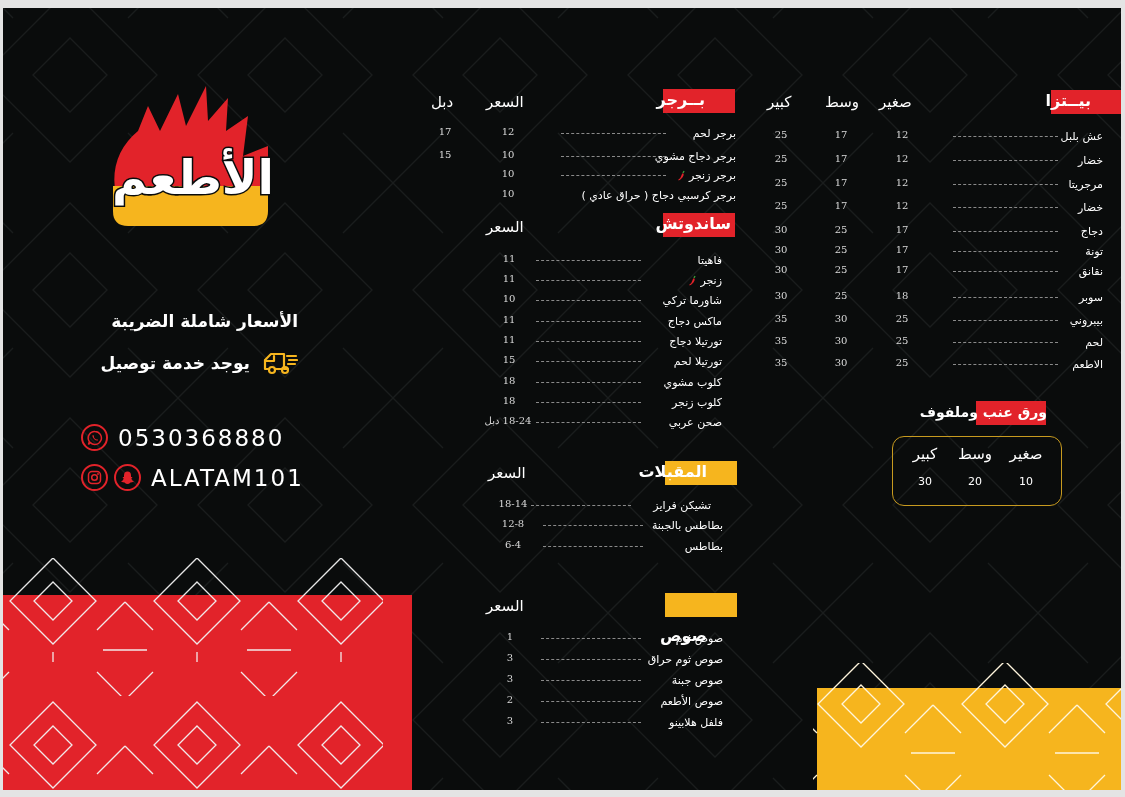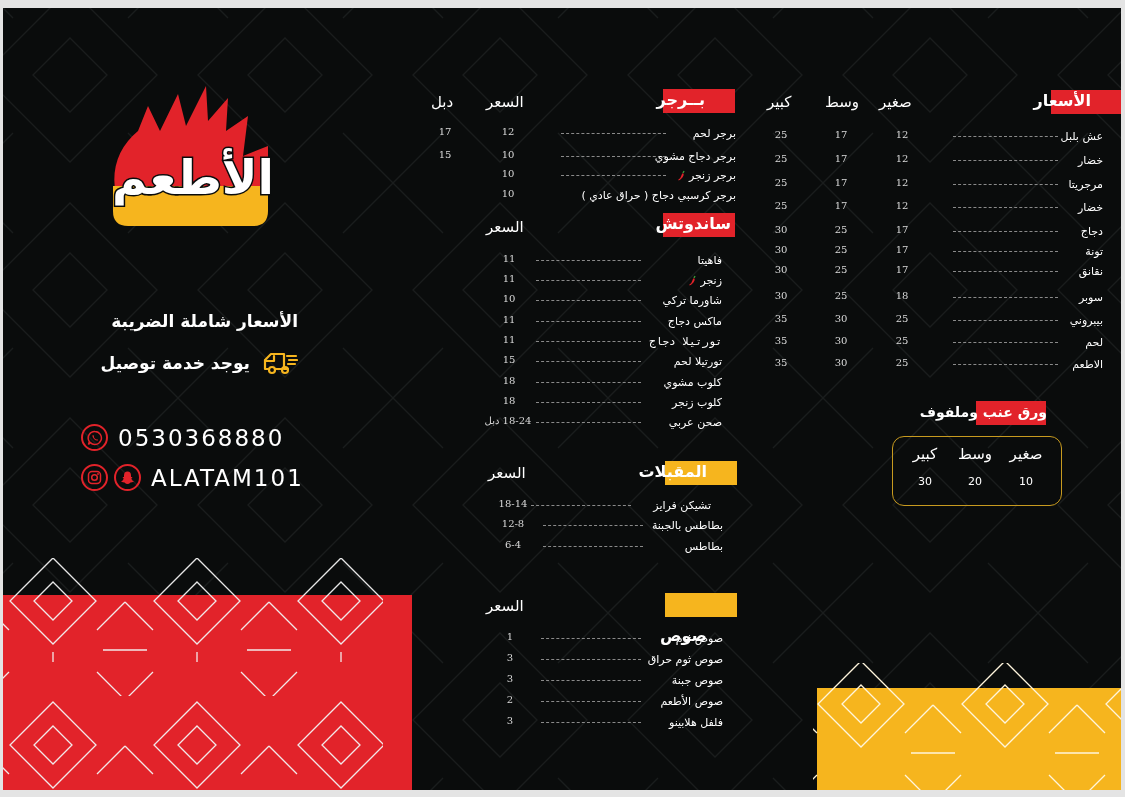--- a/index.html
+++ b/index.html
@@ -130,21 +130,21 @@
           <path d="M0 98 L22 98 M122 98 L144 98"></path>
         </g>
       </pattern>
     </defs>
     <rect x="4" y="25" width="304" height="102" fill="#f6b51e"></rect>
     <rect x="0" y="0" width="308" height="127" fill="url(#dp2)"></rect>
   </svg>
 
   <div class="sec-title" style="left:1030px; top:82px; width:88px;">
     <div class="box" style="right:0; width:70px; background:#e2232a;"></div>
-    <div class="label" style="right:30px;">الأسعار</div>
+    <div class="label" style="right:30px;">بيــتزا</div>
   </div>
   <div class="col-head" style="left:876px; top:85px;">صغير</div>
   <div class="col-head" style="left:822px; top:85px;">وسط</div>
   <div class="col-head" style="left:764px; top:85px;">كبير</div>
 
   <div id="pizza-rows">
       <div class="row" style="left:950px; top:118px; width:150px;">
         <div class="dots" style="left:0px; width:105px;"></div>
         <div class="name">
           <span>عش بلبل</span>
@@ -333,21 +333,21 @@
         </div>
       </div>
       <div class="price" style="left:486px; top:285px;">10</div>
       <div class="row" style="left:533px; top:303px; width:186px;">
         <div class="dots" style="left:0px; width:105px;"></div>
         <div class="name">
           <span>ماكس دجاج</span>
         </div>
       </div>
       <div class="price" style="left:486px; top:306px;">11</div>
-      <div class="row" style="left:533px; top:323px; width:186px;font-family:Liberation Mono, monospace;">
+      <div class="row" style="left:533px; top:323px; width:186px;">
         <div class="dots" style="left:0px; width:105px;"></div>
         <div class="name">
           <span>تورتيلا دجاج</span>
         </div>
       </div>
       <div class="price" style="left:486px; top:326px;">11</div>
       <div class="row" style="left:533px; top:343px; width:186px;">
         <div class="dots" style="left:0px; width:105px;"></div>
         <div class="name">
           <span>تورتيلا لحم</span>

